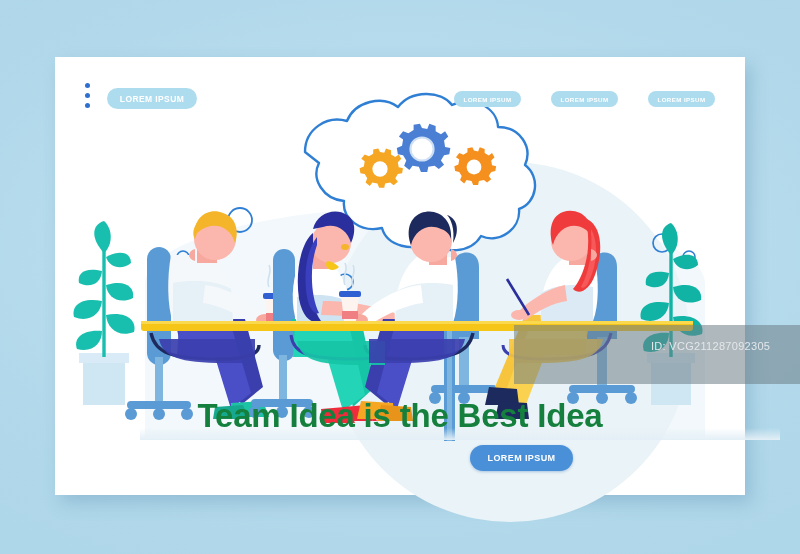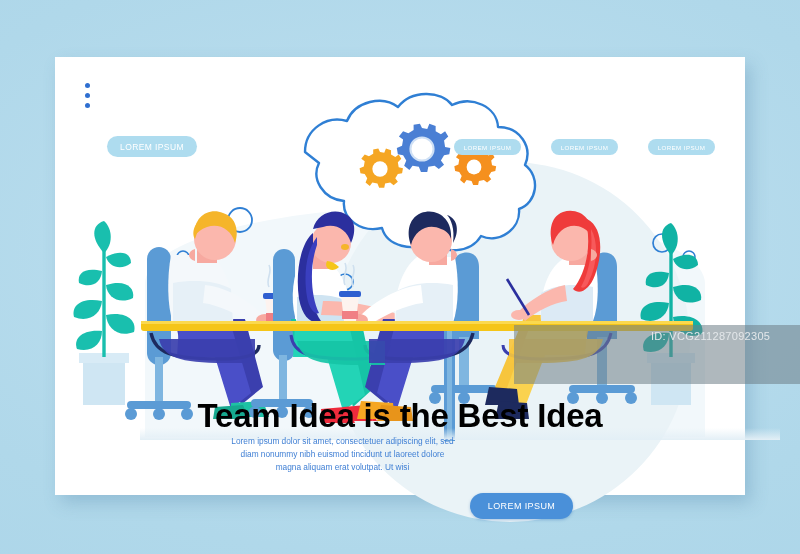--- a/index.html
+++ b/index.html
@@ -30,40 +30,40 @@
   .floor-shadow{position:absolute;left:85px;top:371px;width:640px;height:12px;
         background:linear-gradient(180deg,rgba(225,238,246,0) 0%,#e3eff6 100%);}
 
   
   .nav{position:absolute;left:0;top:0;width:690px;height:70px;}
   .dots{position:absolute;left:30px;top:26px;width:7px;}
   .dots span{display:block;width:5px;height:5px;border-radius:50%;
         background:#2f6fd0;margin-bottom:5px;}
   .pill{position:absolute;display:flex;align-items:center;justify-content:center;
         border-radius:999px;color:#ffffff;letter-spacing:.4px;
-        font-weight:normal;white-space:nowrap;margin-top:48px;}
+        font-weight:bold;white-space:nowrap;}
   .pill.light{background:#aedcef;}
   .nav-pill-0{left:52px;top:31px;width:90px;height:21px;font-size:8.5px;}
   .nav-pill-1{left:399px;top:34px;width:67px;height:16px;font-size:6.2px;}
   .nav-pill-2{left:496px;top:34px;width:67px;height:16px;font-size:6.2px;}
   .nav-pill-3{left:593px;top:34px;width:67px;height:16px;font-size:6.2px;}
 
   
   .headline{position:absolute;left:0;top:340px;width:690px;text-align:center;
-        color:#000000;font-size:33px;font-weight:bold;letter-spacing:-.2px;}
+        color:#15803d;font-size:33px;font-weight:bold;letter-spacing:-.2px;}
   .para{position:absolute;left:175px;top:378px;width:225px;text-align:center;
         color:#3f7fd4;font-size:8.3px;line-height:1.55;}
   .cta{left:415px;top:388px;width:103px;height:26px;font-size:9px;
         background:#4a90d9;box-shadow:0 1px 3px rgba(45,110,180,.35);}
 
   
   .wm{position:absolute;left:514px;top:325px;width:286px;height:59px;
       background:rgba(110,125,135,.55);}
   .wm-logo{position:absolute;left:565px;top:335px;width:70px;height:40px;}
-  .wm-text{position:absolute;left:651px;top:330px;color:#e3e7ea;font-size:11px;
+  .wm-text{position:absolute;left:651px;top:340px;color:#e3e7ea;font-size:11px;
       letter-spacing:.3px;}
 
   .scene{position:absolute;left:0;top:0;width:690px;height:438px;}
   svg{display:block;}
 </style>
 </head>
 <body>
 
 <div id="stage">
   <div class="mat"></div>
@@ -326,19 +326,18 @@
           <span></span>
           <span></span>
       </div>
       <div class="pill light nav-pill-0">LOREM IPSUM</div>
       <div class="pill light nav-pill-1">LOREM IPSUM</div>
       <div class="pill light nav-pill-2">LOREM IPSUM</div>
       <div class="pill light nav-pill-3">LOREM IPSUM</div>
     </div>
 
     <div class="headline">Team Idea is the Best Idea</div>
-    <div class="para">Lorem ipsum dolor sit amet, consectetuer adipiscing elit, sed diam nonummy nibh euismod tincidunt ut laoreet dolore magna aliquam erat volutpat. Ut wisi</div>
     <div class="pill cta">LOREM IPSUM</div>
   </div>
 
   <div class="wm"></div>
   <div class="wm-text">ID: VCG211287092305</div>
 </div>
 
 </body></html>

